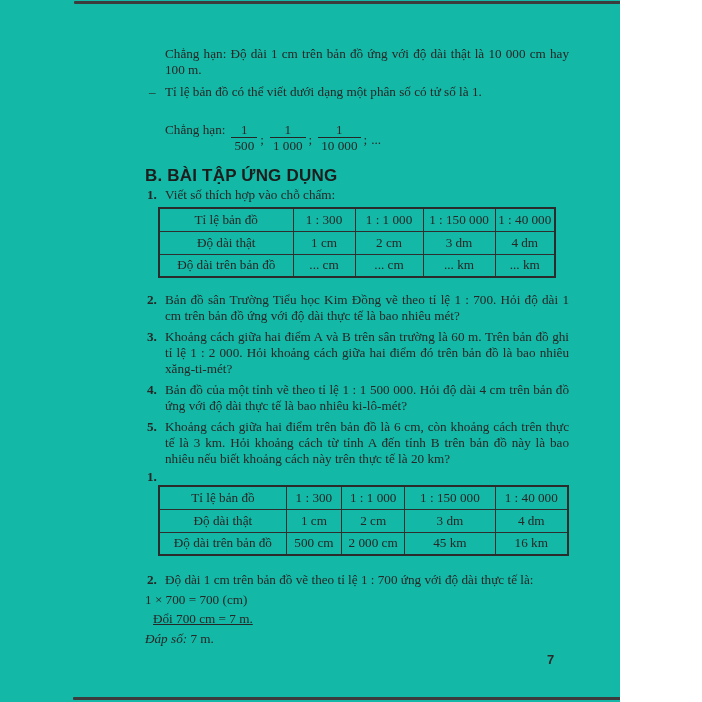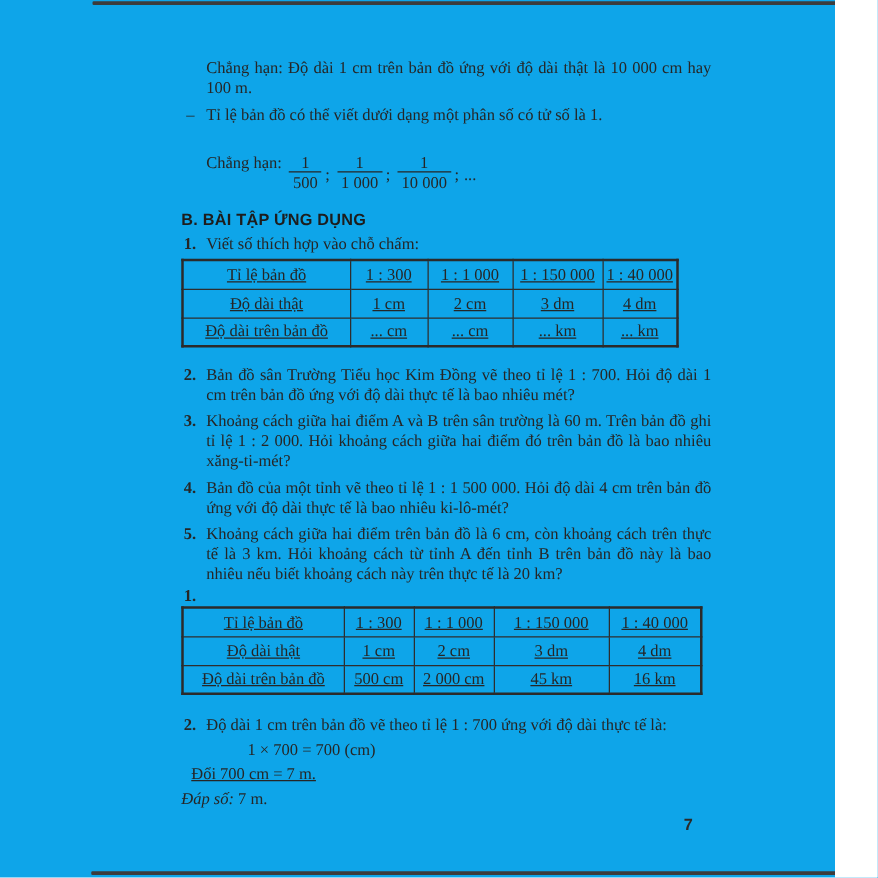--- a/index.html
+++ b/index.html
@@ -4,22 +4,22 @@
 <style>
   * { margin: 0; padding: 0; box-sizing: border-box; }
   html, body { background: #ffffff; }
   body {
     width: 702px; height: 702px;
     font-family: "Liberation Serif", "DejaVu Serif", serif;
     color: #262626;
   }
   .book-page {
     position: relative;
-    width: 668px; height: 702px;
-    background: #0ea5e9;
+    width: 620px; height: 702px;
+    background: #14b8a6;
     overflow: hidden;
   }
   .edge-line {
     position: absolute;
     height: 3px;
     background: #3c3c3c;
     border-radius: 1px;
   }
   .edge-line.top    { left: 74px; top: 1px;   width: 614px; }
   .edge-line.bottom { left: 73px; top: 697px; width: 614px; }
@@ -58,21 +58,21 @@
     margin: 0 2px 0 6px;
   }
   .fnum { display: block; line-height: 15px; padding: 0 3px; border-bottom: 1.4px solid #262626; }
   .fden { display: block; line-height: 15px; padding: 0 3px; }
   .fsep { align-self: center; margin-left: 1px; }
   .fell { align-self: center; margin-left: 4px; }
 
   .sec-heading {
     font-family: "Liberation Sans", "DejaVu Sans", sans-serif;
     font-weight: 700;
-    font-size: 13px;
+    font-size: 17px;
     line-height: 16px;
     color: #1d1d1d;
     letter-spacing: 0.2px;
   }
   .sec-heading.b { margin-top: 10px; }
   .sec-heading.c { margin-top: 1px; }
 
   .item {
     position: relative;
     padding-left: 20px;
@@ -83,22 +83,22 @@
     position: absolute; left: 2px;
     font-weight: 700;
   }
   .item.first { margin-top: 3px; }
   .item.q2 { margin-top: 14px; }
 
   .sol-num { font-weight: 700; margin-top: 3px; line-height: 14px; margin-left: 2px; }
 
   table.btable {
     border-collapse: collapse;
+    margin-left: 13px;
     table-layout: fixed;
-    text-decoration: underline;
   }
   table.t1 { margin-top: 4px; }
   table.t2 { margin-top: 1px; }
   .btable td {
     border: 1.6px solid #2e2e2e;
     height: 23px;
     text-align: center;
     vertical-align: middle;
     font-size: 13.2px;
     padding: 0 2px;
@@ -111,21 +111,21 @@
   .t1 td:nth-child(3) { width: 68px; }
   .t1 td:nth-child(4) { width: 72px; }
   .t1 td:nth-child(5) { width: 60px; }
   .t2 td:nth-child(1) { width: 129px; }
   .t2 td:nth-child(2) { width: 56px; }
   .t2 td:nth-child(3) { width: 64px; }
   .t2 td:nth-child(4) { width: 92px; }
   .t2 td:nth-child(5) { width: 74px; }
 
   .sol-text { margin-top: 16px; }
-  .sol-formula { margin-top: 4px; margin-left: 53px; }
+  .sol-formula { margin-top: 4px; }
   .sol-conversion { margin-top: 3px; margin-left: 8px; text-decoration: underline; }
   .sol-answer { margin-top: 4px; }
   .sol-answer .ans-label { font-style: italic; }
 
   .page-number {
     position: absolute;
     left: 547px; top: 652px;
     font-family: "Liberation Sans", "DejaVu Sans", sans-serif;
     font-weight: 700;
     font-size: 13px;

